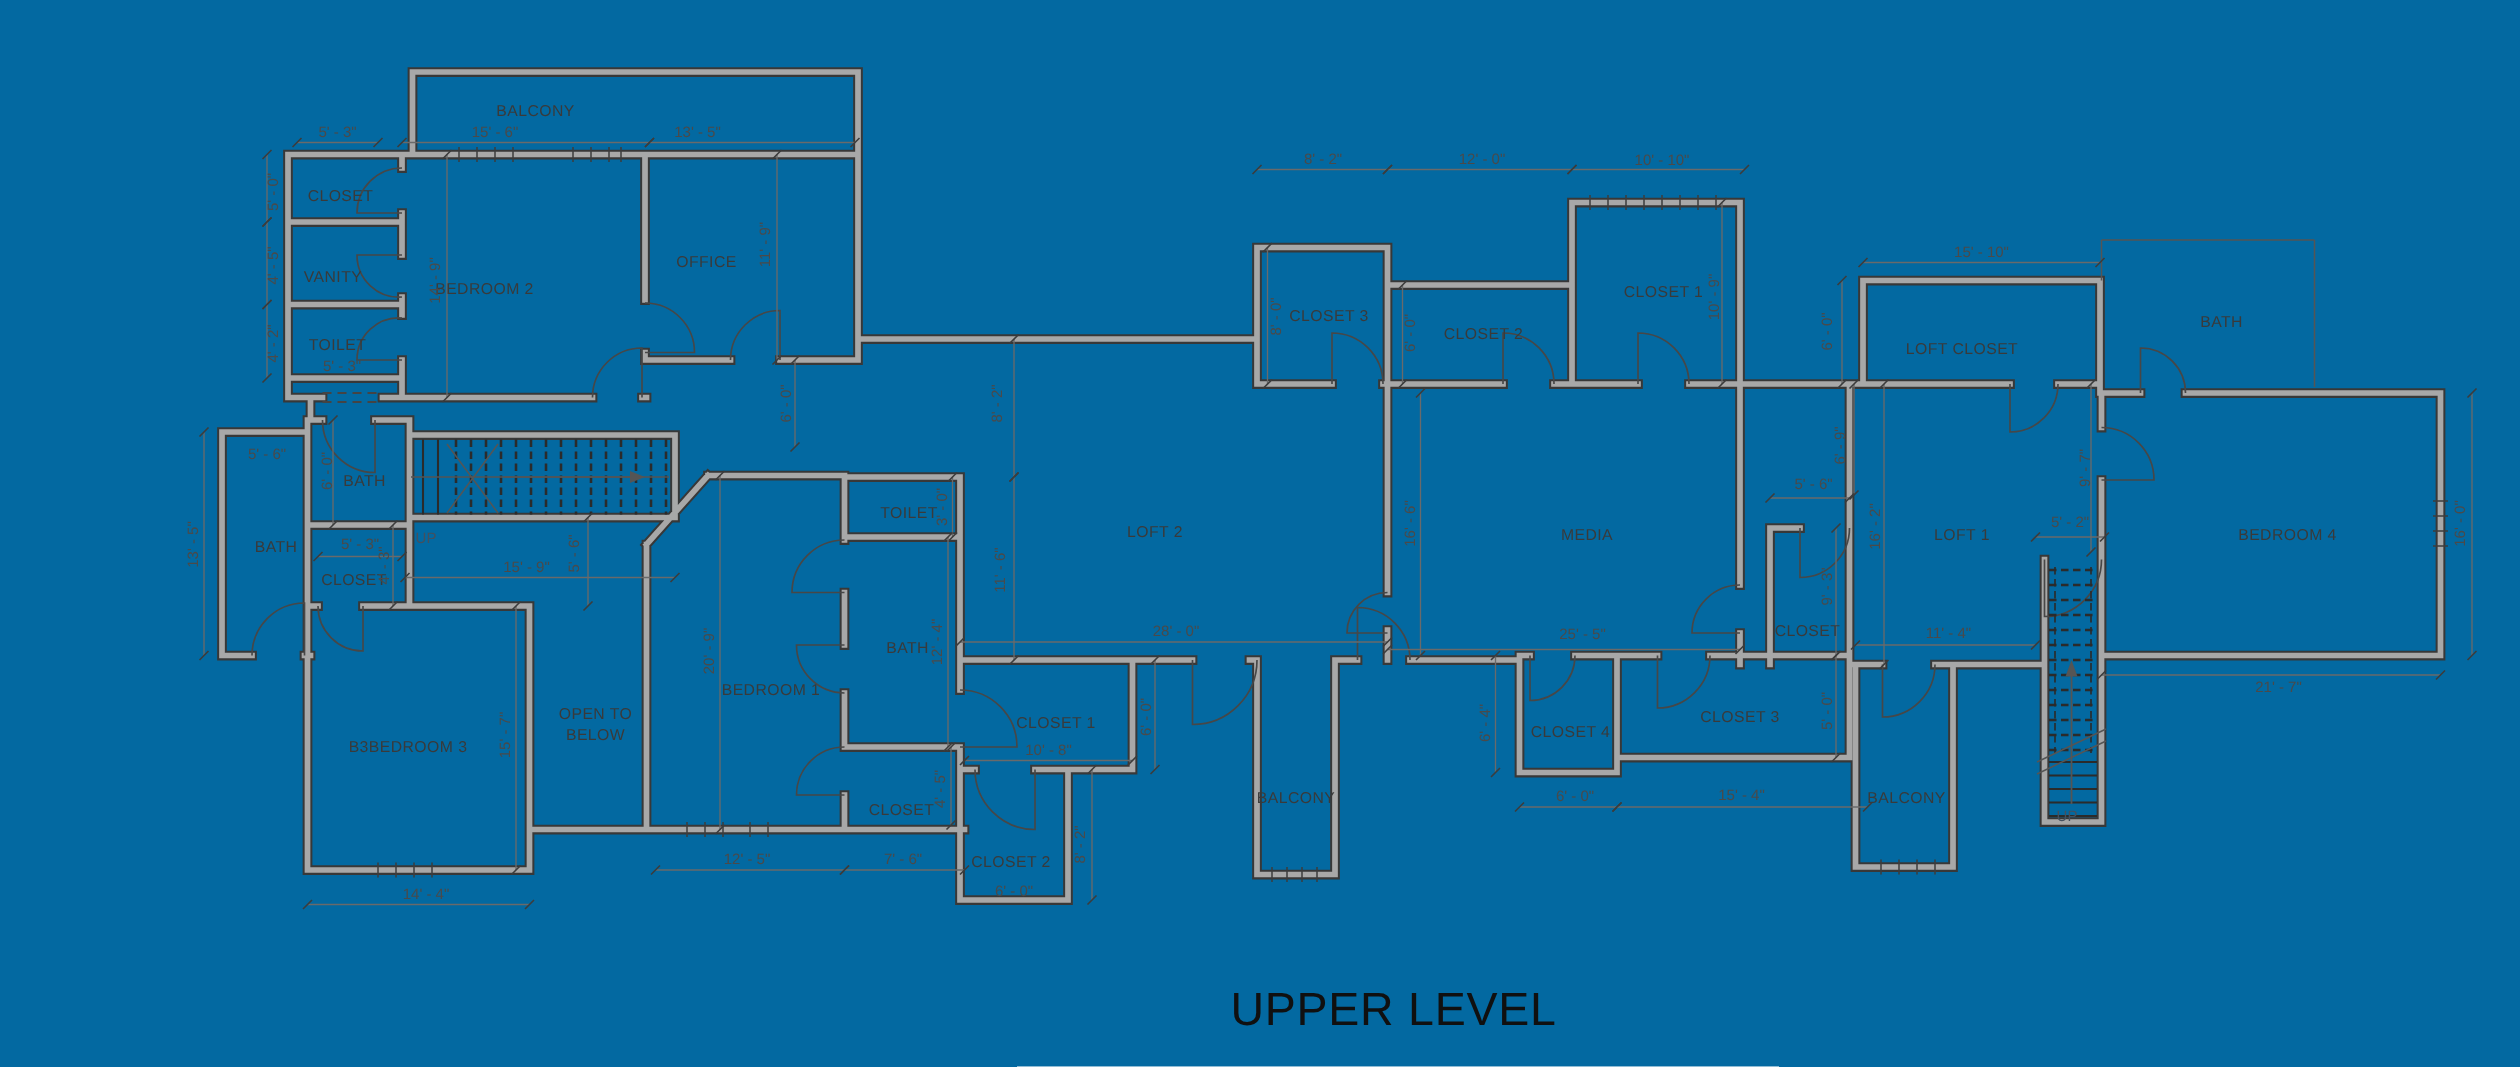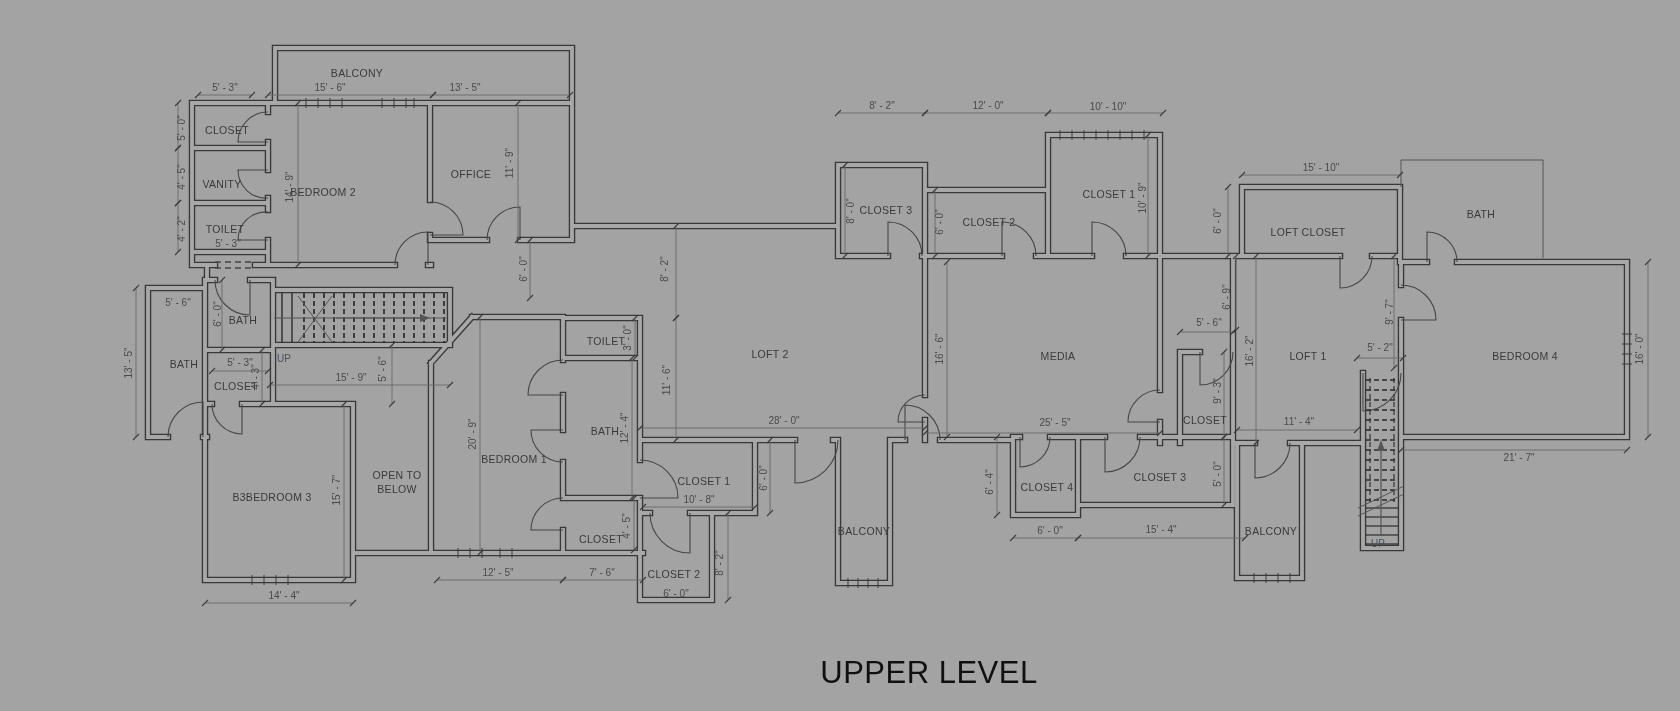--- a/index.html
+++ b/index.html
@@ -1,16 +1,16 @@
 <!DOCTYPE html>
 <html><head>
 <meta charset="utf-8">
 <style>
   html,body{margin:0;padding:0;background:#ffffff;}
-  .page{width:1680px;height:711px;position:relative;background:#a3a3a3;overflow:hidden;}
+  .page{width:1680px;height:711px;position:relative;background:#0369a1;overflow:hidden;}
   svg{display:block;}
   text{font-family:"Liberation Sans","DejaVu Sans",sans-serif;}
   .room-label{font-size:10.5px;fill:#3a3a3a;letter-spacing:.3px;}
   .dim-label{font-size:10px;fill:#4a4a4a;}
   .up-label{font-size:10px;fill:#44505e;}
   .title-label{font-size:31px;fill:#101010;letter-spacing:.5px;}
 </style>
 </head>
 <body>
 

